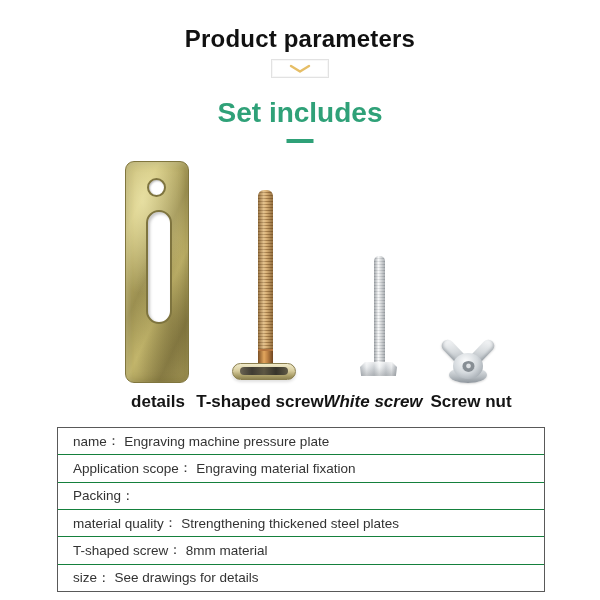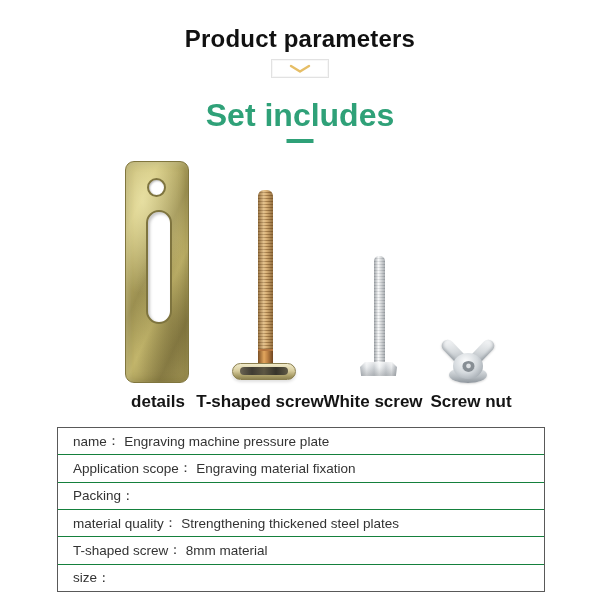--- a/index.html
+++ b/index.html
@@ -23,21 +23,21 @@
     width: 58px; height: 19px;
     background: #fff;
     border: 1px solid #e2e2e2;
     box-shadow: inset 0 0 0 1px #f7f7f7;
     display: flex; align-items: center; justify-content: center;
     cursor: pointer;
   }
   .section-heading {
     position: absolute; top: 97px; left: 0; width: 100%;
     text-align: center;
-    font-size: 32px; font-weight: 700; color: #2fa178;
+    font-size: 28px; font-weight: 700; color: #2fa178;
   }
   .heading-underline {
     position: absolute; top: 139px; left: 50%; transform: translateX(-50%);
     width: 27px; height: 4px; background: #2fa178;
   }
 
   
   .platen {
     position: absolute; left: 125px; top: 161px;
     width: 64px; height: 222px; border-radius: 9px;
@@ -140,21 +140,21 @@
     position: absolute; left: 9px; top: 8px; width: 13px; height: 11px;
     border-radius: 50%;
     background: radial-gradient(circle at 50% 45%, #dfe2e5 20%, #878e94 32%, #878e94 62%, #c3c8cd 70%);
   }
 
   
   .product-label {
     position: absolute; top: 392px; transform: translateX(-50%);
     font-size: 17px; font-weight: 700; color: #141414; white-space: nowrap;
   }
-  .pl-1 { left: 158px; } .pl-2 { left: 260px; } .pl-3 { left: 373px; } .pl-4 { left: 471px; }
+  .pl-1 { left: 158px; } .pl-2 { left: 260px; } .pl-3 { left: 373px; font-style: italic; } .pl-4 { left: 471px; }
 
   
   .spec-table {
     position: absolute; left: 57px; top: 427px;
     width: 488px; height: 165px;
     border: 1px solid #595959;
     display: flex; flex-direction: column;
     background: #fff;
   }
   .spec-row {
@@ -238,16 +238,17 @@
         <span>Strengthening thickened steel plates</span>
     </div>
     <div class="spec-row">
       <span>T-shaped screw</span>
         <span class="spec-sep">：</span>
         <span>8mm material</span>
     </div>
     <div class="spec-row">
       <span>size</span>
         <span class="spec-sep">：</span>
+        <span>See drawings for details</span>
     </div>
   </div>
 
 </div>
 
 </body></html>

